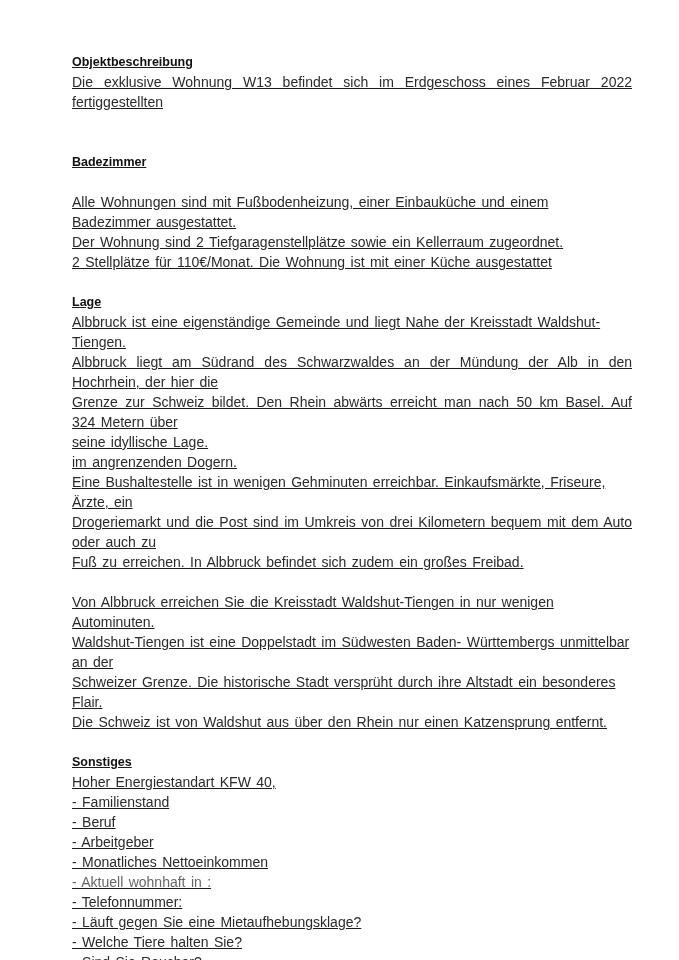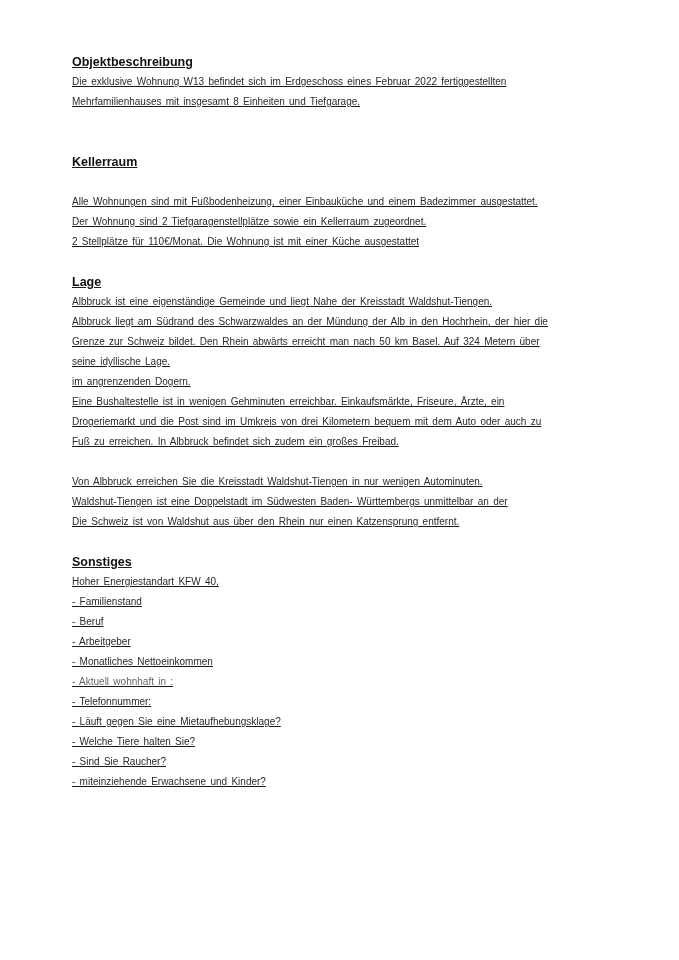--- a/index.html
+++ b/index.html
@@ -1,40 +1,39 @@
 <!DOCTYPE html>
 <html><head>
 <meta charset="utf-8">
 <style>
   html, body { margin: 0; padding: 0; background: #ffffff; }
   body { width: 679px; height: 960px; position: relative; overflow: hidden;
          font-family: "Liberation Sans", sans-serif; color: #1a1a1a; }
   .page { position: absolute; left: 72px; top: 52px; width: 560px; text-decoration: underline; }
   .h { font-weight: bold; font-size: 12.5px; margin: 0; line-height: 20px; color: #111; }
-  .p { font-size: 10px; line-height: 20px; margin: 0; word-spacing: 1.5px; color: #2a2a2a; }
+  .p { font-size: 14px; line-height: 20px; margin: 0; word-spacing: 1.5px; color: #2a2a2a; }
   .j { text-align: justify; text-align-last: left; }
   .gap-lg { height: 40px; }
   .gap-md { height: 20px; }
   .faint { color: #666; }
 </style>
 </head>
 <body>
 
 <div class="page">
 
   <section>
     <p class="h">Objektbeschreibung</p>
     <p class="p j">Die exklusive Wohnung W13 befindet sich im Erdgeschoss eines Februar 2022 fertiggestellten</p>
-    <p class="p">Mehrfamilienhauses mit insgesamt 8 Einheiten und Tiefgarage.</p>
   </section>
 
   <div class="gap-lg"></div>
 
   <section>
-    <p class="h">Kellerraum</p>
+    <p class="h">Badezimmer</p>
     <div class="gap-md"></div>
     <p class="p">Alle Wohnungen sind mit Fußbodenheizung, einer Einbauküche und einem Badezimmer ausgestattet.</p>
     <p class="p">Der Wohnung sind 2 Tiefgaragenstellplätze sowie ein Kellerraum zugeordnet.</p>
     <p class="p">2 Stellplätze für 110€/Monat. Die Wohnung ist mit einer Küche ausgestattet</p>
   </section>
 
   <div class="gap-md"></div>
 
   <section>
     <p class="h">Lage</p>
@@ -42,20 +41,21 @@
     <p class="p j">Albbruck liegt am Südrand des Schwarzwaldes an der Mündung der Alb in den Hochrhein, der hier die</p>
     <p class="p j">Grenze zur Schweiz bildet. Den Rhein abwärts erreicht man nach 50 km Basel. Auf 324 Metern über</p>
     <p class="p">seine idyllische Lage.</p>
     <p class="p">im angrenzenden Dogern.</p>
     <p class="p">Eine Bushaltestelle ist in wenigen Gehminuten erreichbar. Einkaufsmärkte, Friseure, Ärzte, ein</p>
     <p class="p j">Drogeriemarkt und die Post sind im Umkreis von drei Kilometern bequem mit dem Auto oder auch zu</p>
     <p class="p">Fuß zu erreichen. In Albbruck befindet sich zudem ein großes Freibad.</p>
     <div class="gap-md"></div>
     <p class="p">Von Albbruck erreichen Sie die Kreisstadt Waldshut-Tiengen in nur wenigen Autominuten.</p>
     <p class="p">Waldshut-Tiengen ist eine Doppelstadt im Südwesten Baden- Württembergs unmittelbar an der</p>
+    <p class="p">Schweizer Grenze. Die historische Stadt versprüht durch ihre Altstadt ein besonderes Flair.</p>
     <p class="p">Die Schweiz ist von Waldshut aus über den Rhein nur einen Katzensprung entfernt.</p>
   </section>
 
   <div class="gap-md"></div>
 
   <section>
     <p class="h">Sonstiges</p>
     <p class="p">Hoher Energiestandart KFW 40,</p>
     <div>
       <p class="p">- Familienstand</p>

